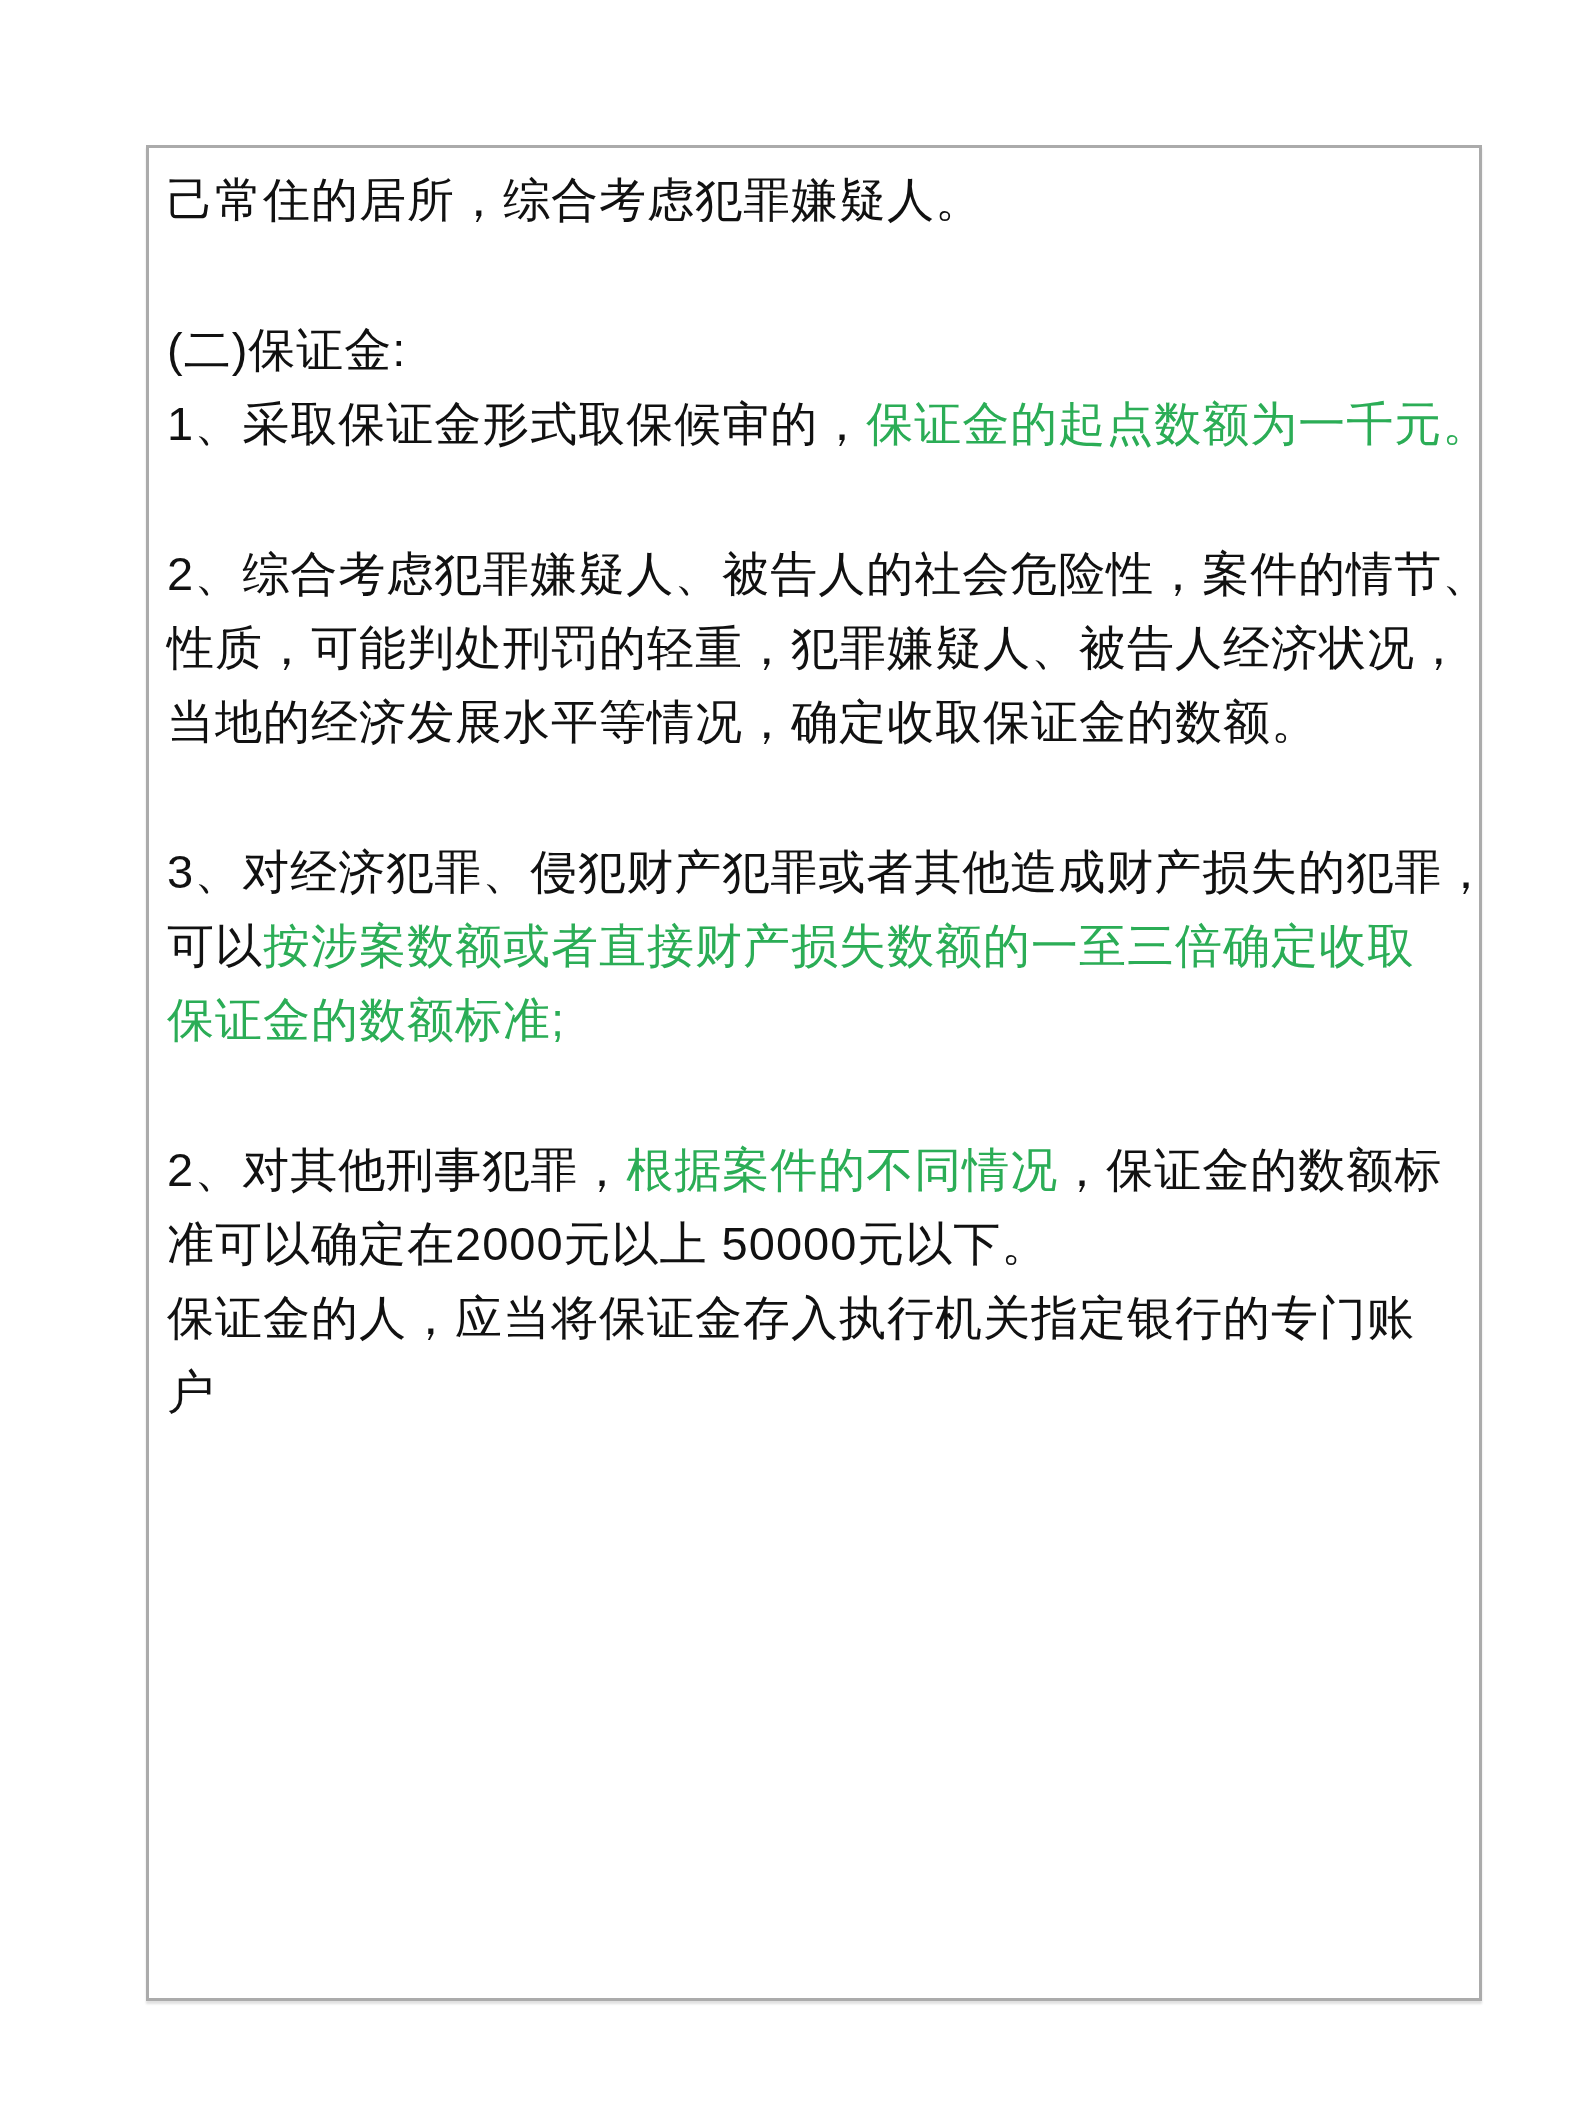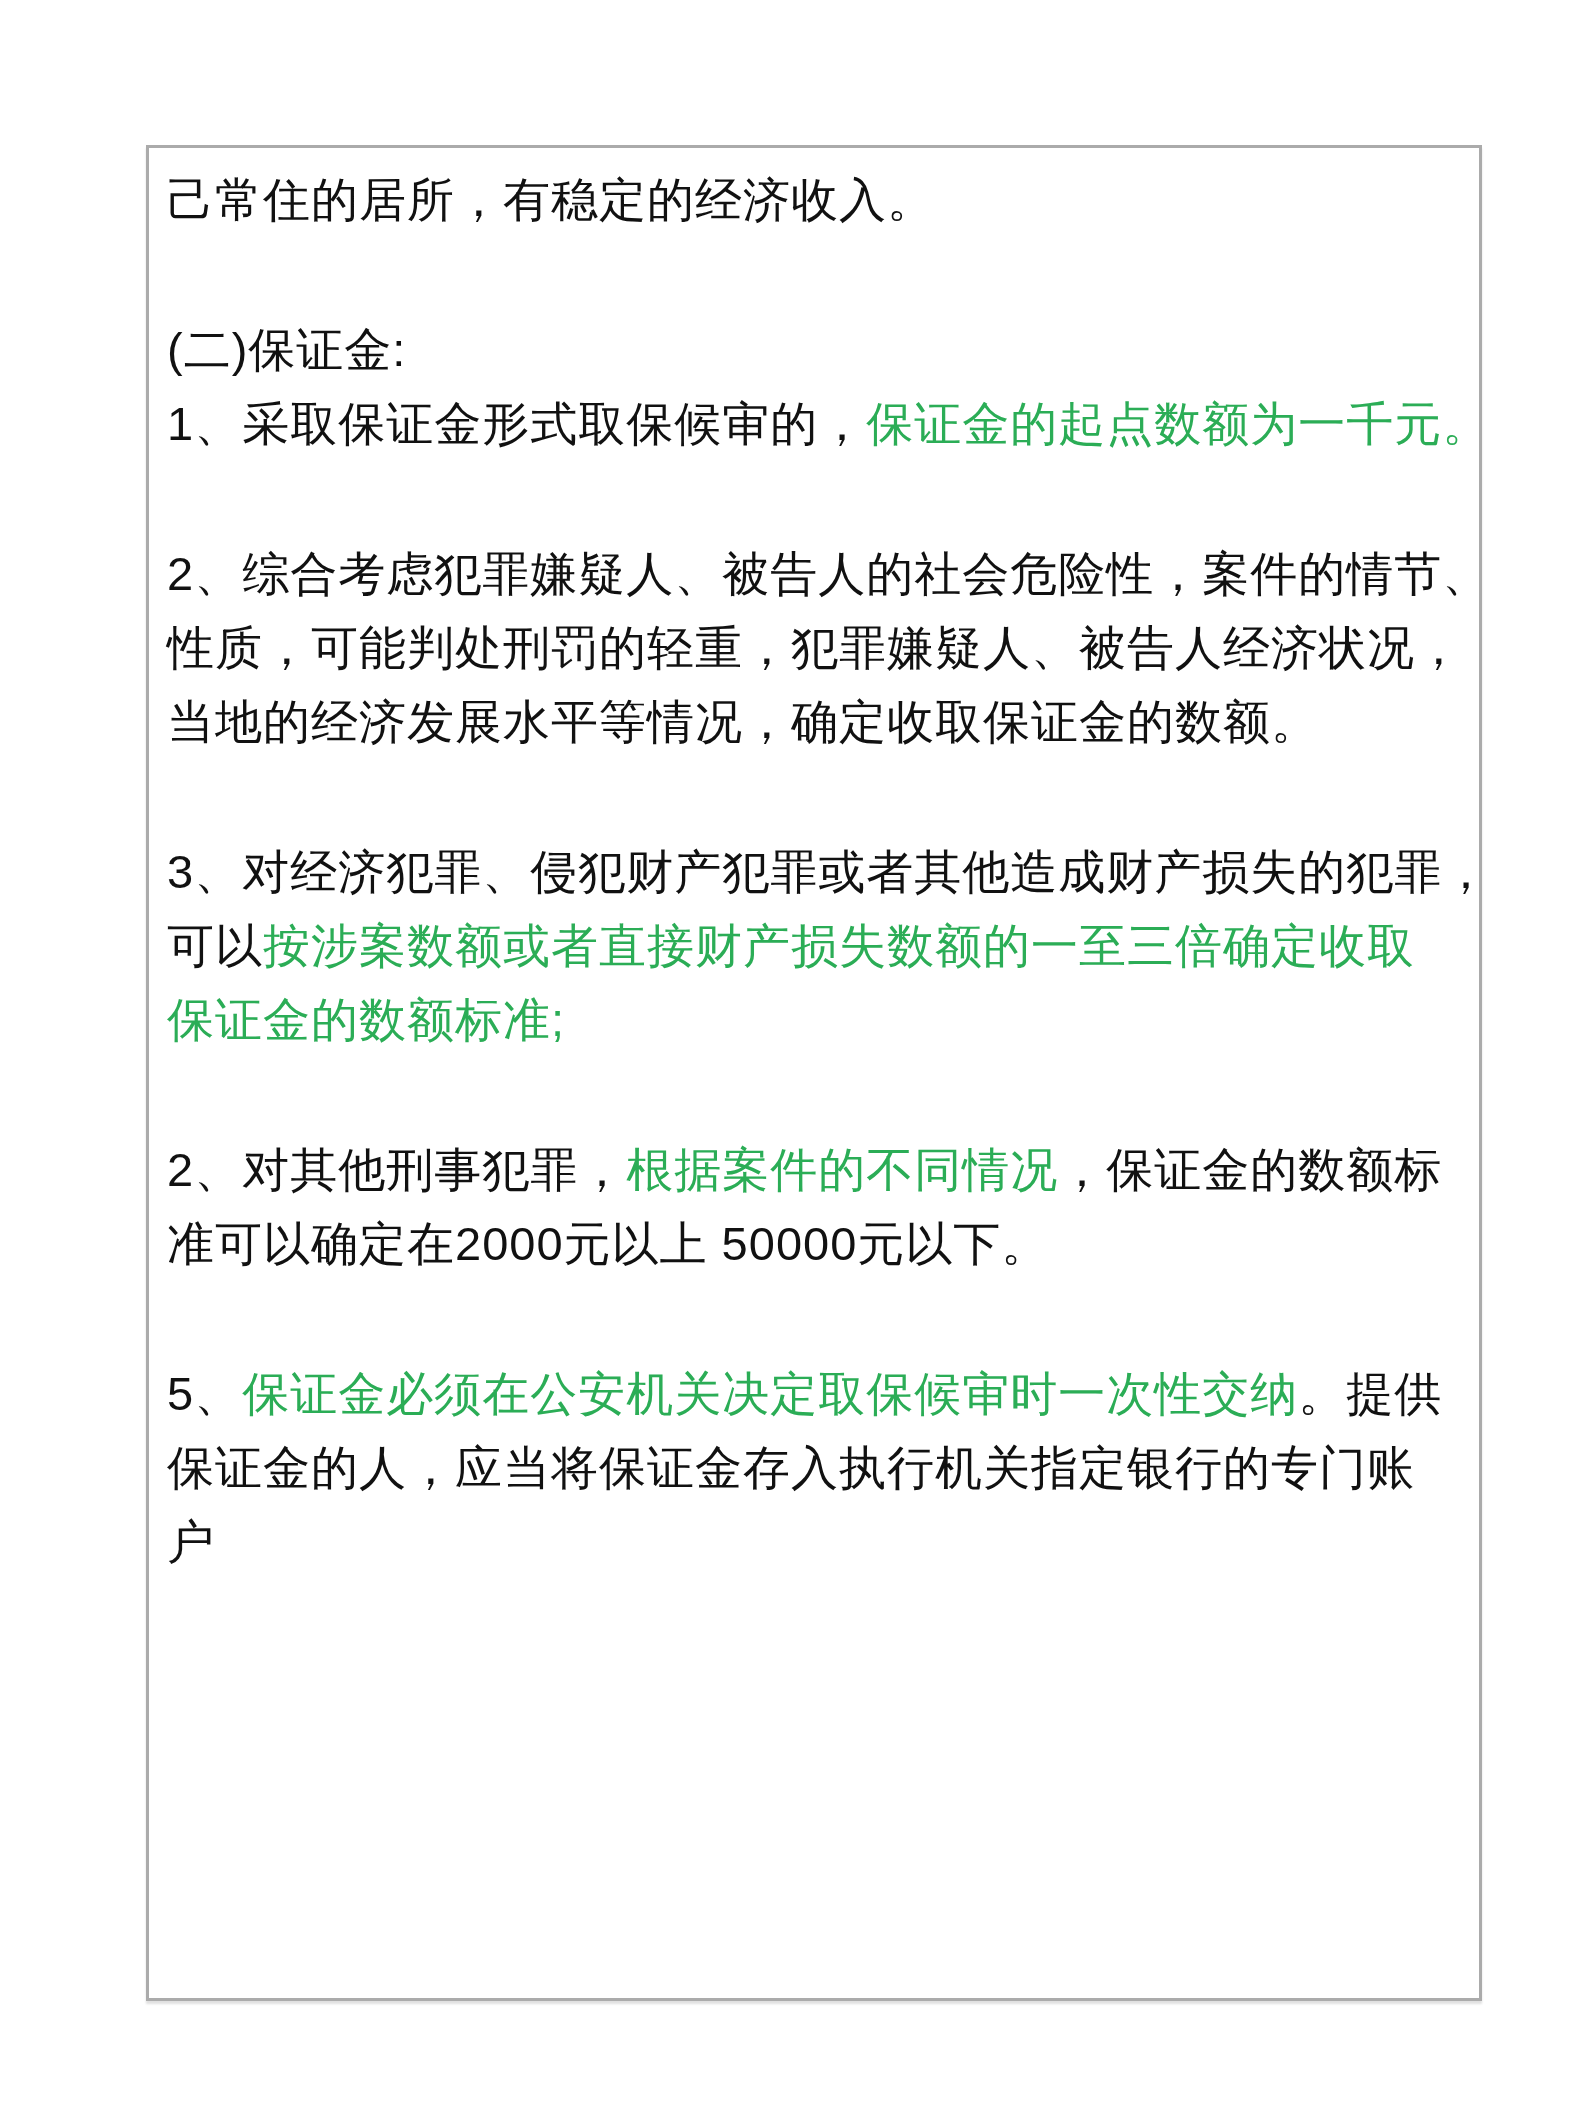--- a/index.html
+++ b/index.html
@@ -43,28 +43,27 @@
     font-weight: 400;
   }
   .seg-black { color: #111111; }
   .seg-green { color: #2bad56; }
 </style>
 </head>
 <body>
 
 <div class="content-box">
   <div class="doc-text" id="doc-text">
-      <div class="text-line"><span class="seg-black">己常住的居所，有稳定的经济收入。</span></div>
+      <div class="text-line"><span class="seg-black">己常住的居所，综合考虑犯罪嫌疑人。</span></div>
       <div class="text-line space-before bold"><span class="seg-black">(二)保证金:</span></div>
       <div class="text-line"><span class="seg-black">1、采取保证金形式取保候审的，</span><span class="seg-green">保证金的起点数额为一千元。</span></div>
       <div class="text-line space-before"><span class="seg-black">2、综合考虑犯罪嫌疑人、被告人的社会危险性，案件的情节、</span></div>
       <div class="text-line"><span class="seg-black">性质，可能判处刑罚的轻重，犯罪嫌疑人、被告人经济状况，</span></div>
       <div class="text-line"><span class="seg-black">当地的经济发展水平等情况，确定收取保证金的数额。</span></div>
       <div class="text-line space-before"><span class="seg-black">3、对经济犯罪、侵犯财产犯罪或者其他造成财产损失的犯罪，</span></div>
       <div class="text-line"><span class="seg-black">可以</span><span class="seg-green">按涉案数额或者直接财产损失数额的一至三倍确定收取</span></div>
       <div class="text-line"><span class="seg-green">保证金的数额标准;</span></div>
       <div class="text-line space-before"><span class="seg-black">2、对其他刑事犯罪，</span><span class="seg-green">根据案件的不同情况</span><span class="seg-black">，保证金的数额标</span></div>
       <div class="text-line"><span class="seg-black">准可以确定在2000元以上 50000元以下。</span></div>
-      <div class="text-line space-before"><span class="seg-black">5、</span><span class="seg-green">保证金必须在公安机关决定取保候审时一次性交纳</span><span class="seg-black">。提供</span></div>
       <div class="text-line"><span class="seg-black">保证金的人，应当将保证金存入执行机关指定银行的专门账</span></div>
       <div class="text-line"><span class="seg-black">户</span></div>
     </div>
 </div>
 
 </body></html>

